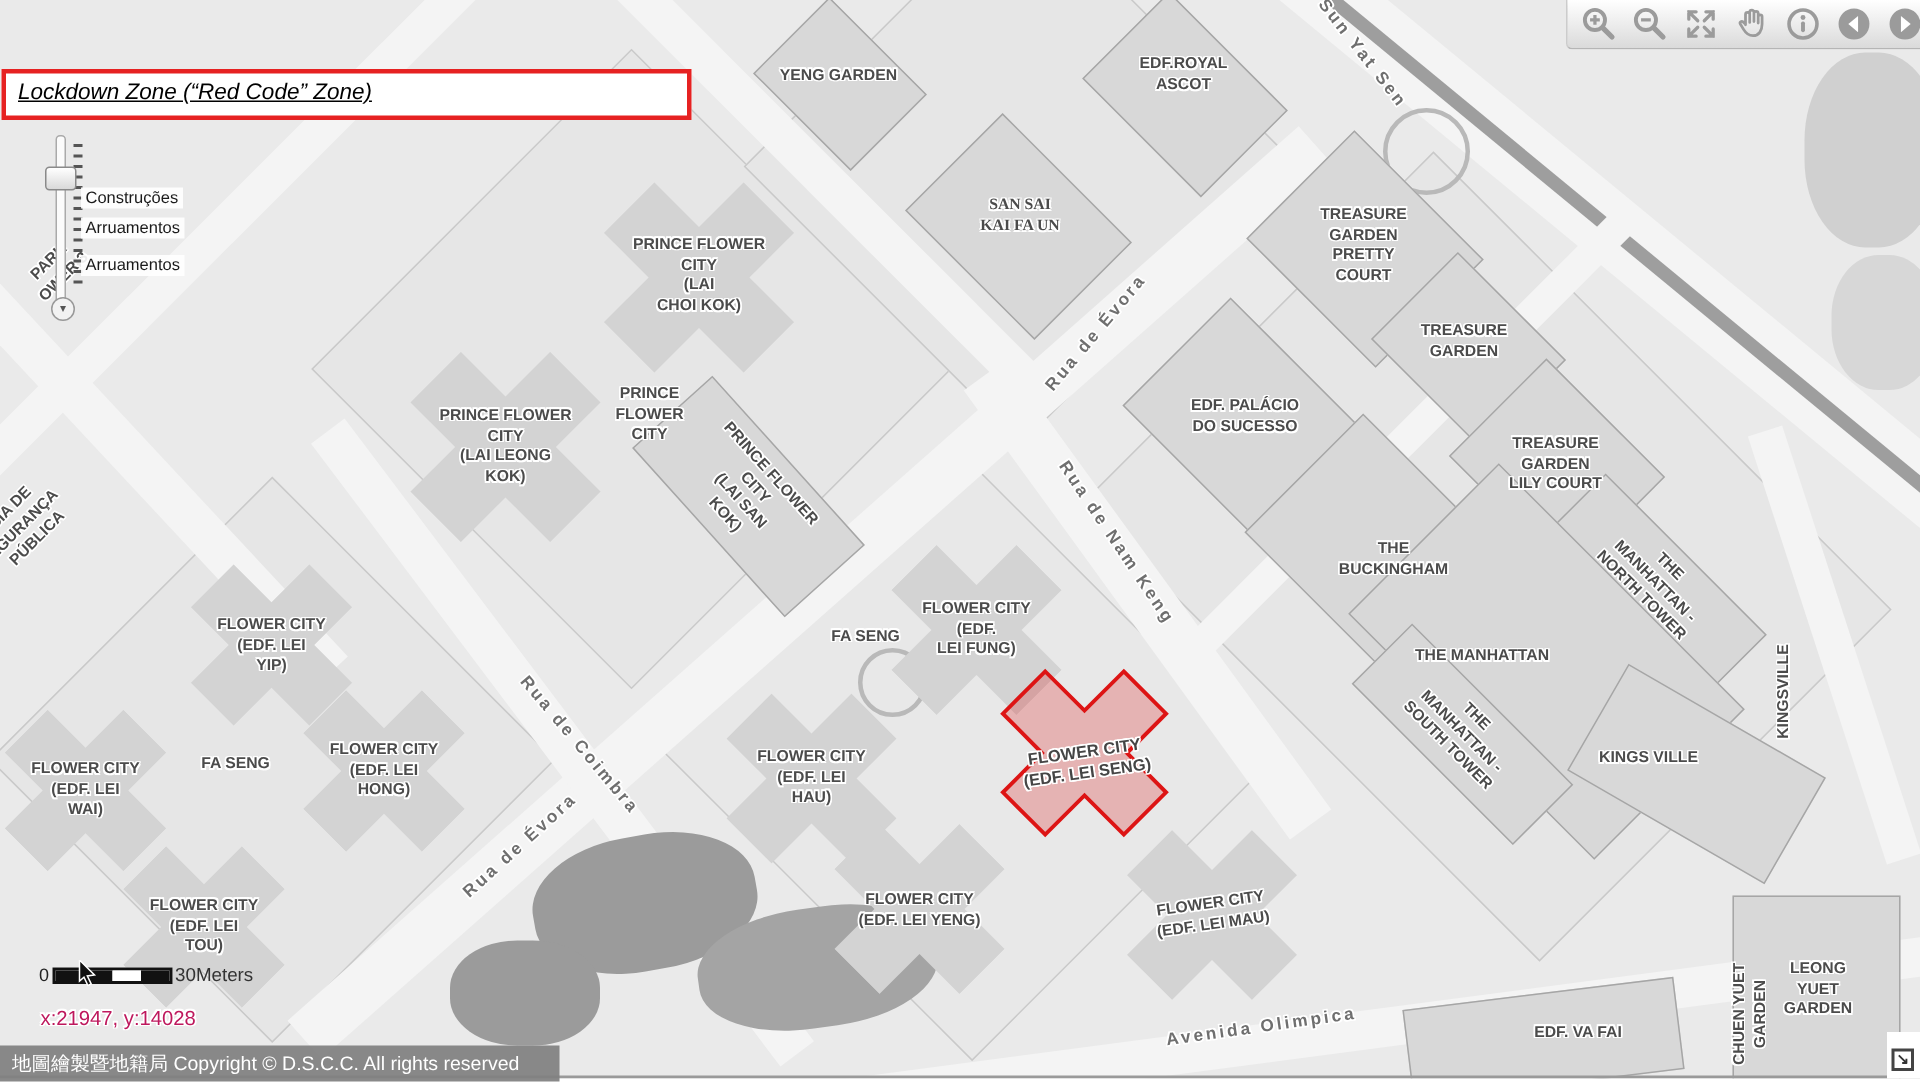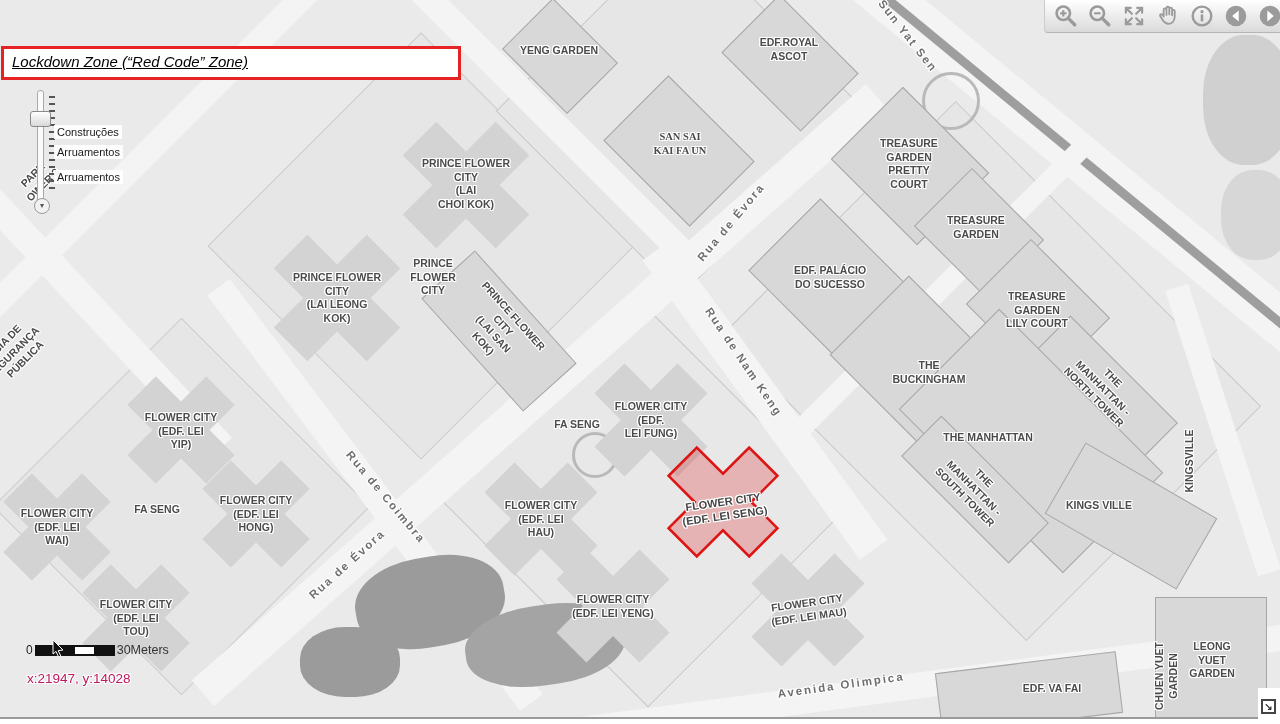--- a/index.html
+++ b/index.html
@@ -302,19 +302,20 @@
         <span class="sb-seg3"></span>
       </span>
     <span class="sb-end">30Meters</span>
   </div>
 
   <div class="coords halo">x:21947, y:14028</div>
   <svg class="cursor-icon" width="14" height="18" viewBox="0 0 14 18">
     <polygon points="1,0 11,10 6.2,10.6 8.8,16 6.6,17 4,11.4 1,14" fill="#111" stroke="#fff" stroke-width="1"></polygon>
   </svg>
 
+  <div class="copyright">地圖繪製暨地籍局 Copyright © D.S.C.C. All rights reserved</div>
 
   <div class="bottom-edge"></div>
   <div class="bottom-white"></div>
   <div class="corner-white"></div>
   <div class="resize-corner">↘</div>
 
 </div>
 
 </body></html>

